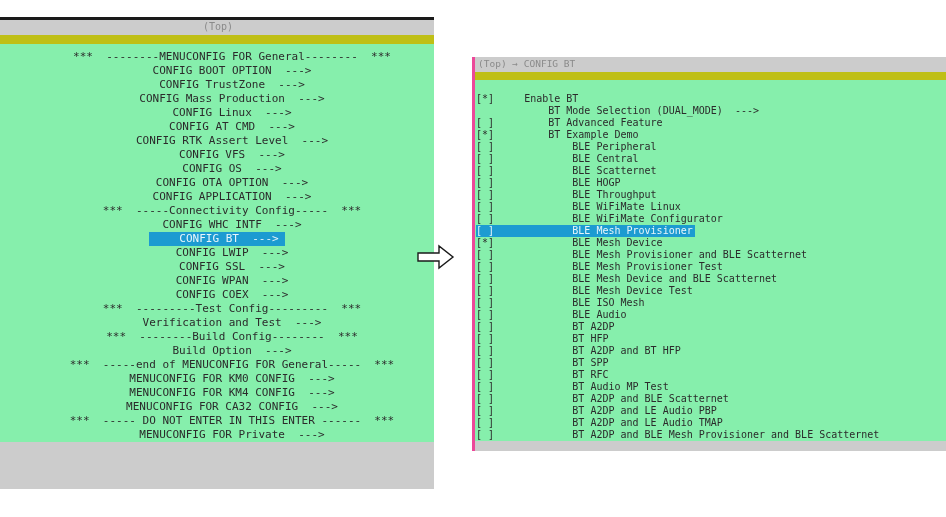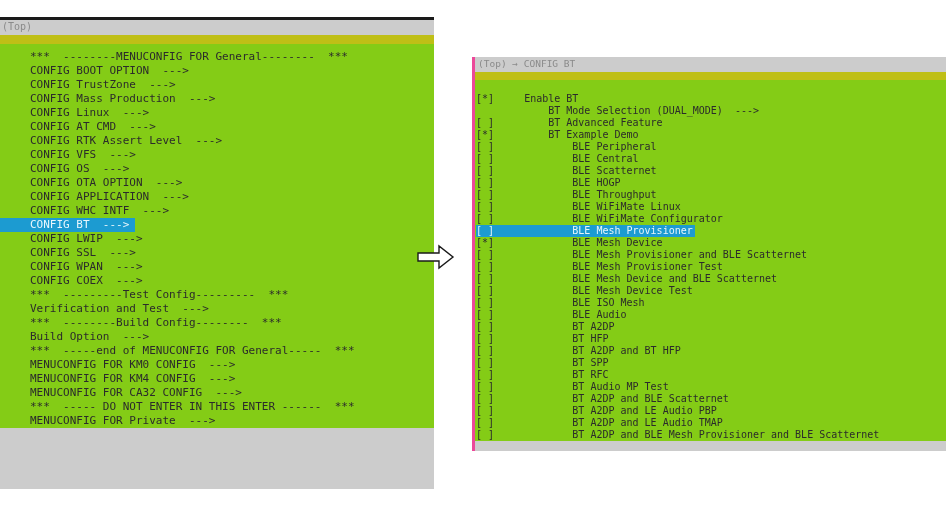--- a/index.html
+++ b/index.html
@@ -30,21 +30,21 @@
     font-size: 10px;
     white-space: pre;
     overflow: hidden;
   }
   .panel-accentbar {
     background: #bfbf16;
     width: 100%;
   }
   .panel-body {
     position: relative;
-    background: #84cc16;
+    background: #86efac;
   }
 
   .menu-row {
     white-space: pre;
     color: #2b2b2b;
     font-size: 10.5px;
     letter-spacing: 0px;
     display: block;
     overflow: hidden;
   }
@@ -57,20 +57,21 @@
     display: inline-block;
   }
 
   
   #left-panel {
     left: 0px;
     top: 17px;
     width: 434px;
     height: 472px;
     border-top: 3px solid #1a1a1a;
+    text-align: center;
   }
   #left-panel .panel-titlebar { padding-left: 2px; font-size: 10px; }
   #left-panel .panel-accentbar { height: 9px; margin-top: 1px; }
   #left-panel .panel-body { padding-top: 6px; }
   #left-panel .menu-row {
     height: 14px;
     line-height: 14px;
     padding-left: 0px;
     font-size: 11px;
   }
@@ -116,20 +117,21 @@
       <div class="menu-row"><span class="txt">CONFIG BOOT OPTION  ---&gt;</span></div>
       <div class="menu-row"><span class="txt">CONFIG TrustZone  ---&gt;</span></div>
       <div class="menu-row"><span class="txt">CONFIG Mass Production  ---&gt;</span></div>
       <div class="menu-row"><span class="txt">CONFIG Linux  ---&gt;</span></div>
       <div class="menu-row"><span class="txt">CONFIG AT CMD  ---&gt;</span></div>
       <div class="menu-row"><span class="txt">CONFIG RTK Assert Level  ---&gt;</span></div>
       <div class="menu-row"><span class="txt">CONFIG VFS  ---&gt;</span></div>
       <div class="menu-row"><span class="txt">CONFIG OS  ---&gt;</span></div>
       <div class="menu-row"><span class="txt">CONFIG OTA OPTION  ---&gt;</span></div>
       <div class="menu-row"><span class="txt">CONFIG APPLICATION  ---&gt;</span></div>
+      <div class="menu-row"><span class="txt">***  -----Connectivity Config-----  ***</span></div>
       <div class="menu-row"><span class="txt">CONFIG WHC INTF  ---&gt;</span></div>
       <div class="menu-row selected"><span class="hl">CONFIG BT  ---&gt;</span></div>
       <div class="menu-row"><span class="txt">CONFIG LWIP  ---&gt;</span></div>
       <div class="menu-row"><span class="txt">CONFIG SSL  ---&gt;</span></div>
       <div class="menu-row"><span class="txt">CONFIG WPAN  ---&gt;</span></div>
       <div class="menu-row"><span class="txt">CONFIG COEX  ---&gt;</span></div>
       <div class="menu-row"><span class="txt">***  ---------Test Config---------  ***</span></div>
       <div class="menu-row"><span class="txt">Verification and Test  ---&gt;</span></div>
       <div class="menu-row"><span class="txt">***  --------Build Config--------  ***</span></div>
       <div class="menu-row"><span class="txt">Build Option  ---&gt;</span></div>

